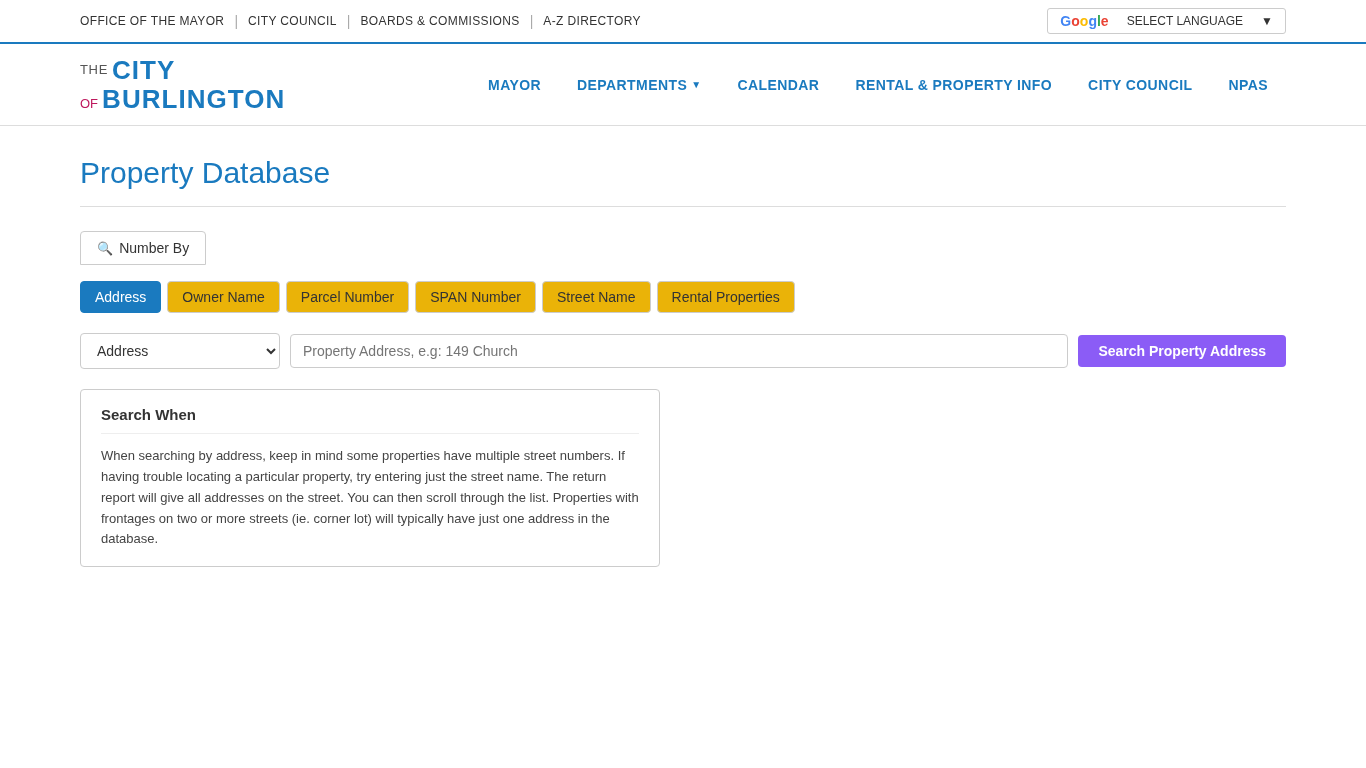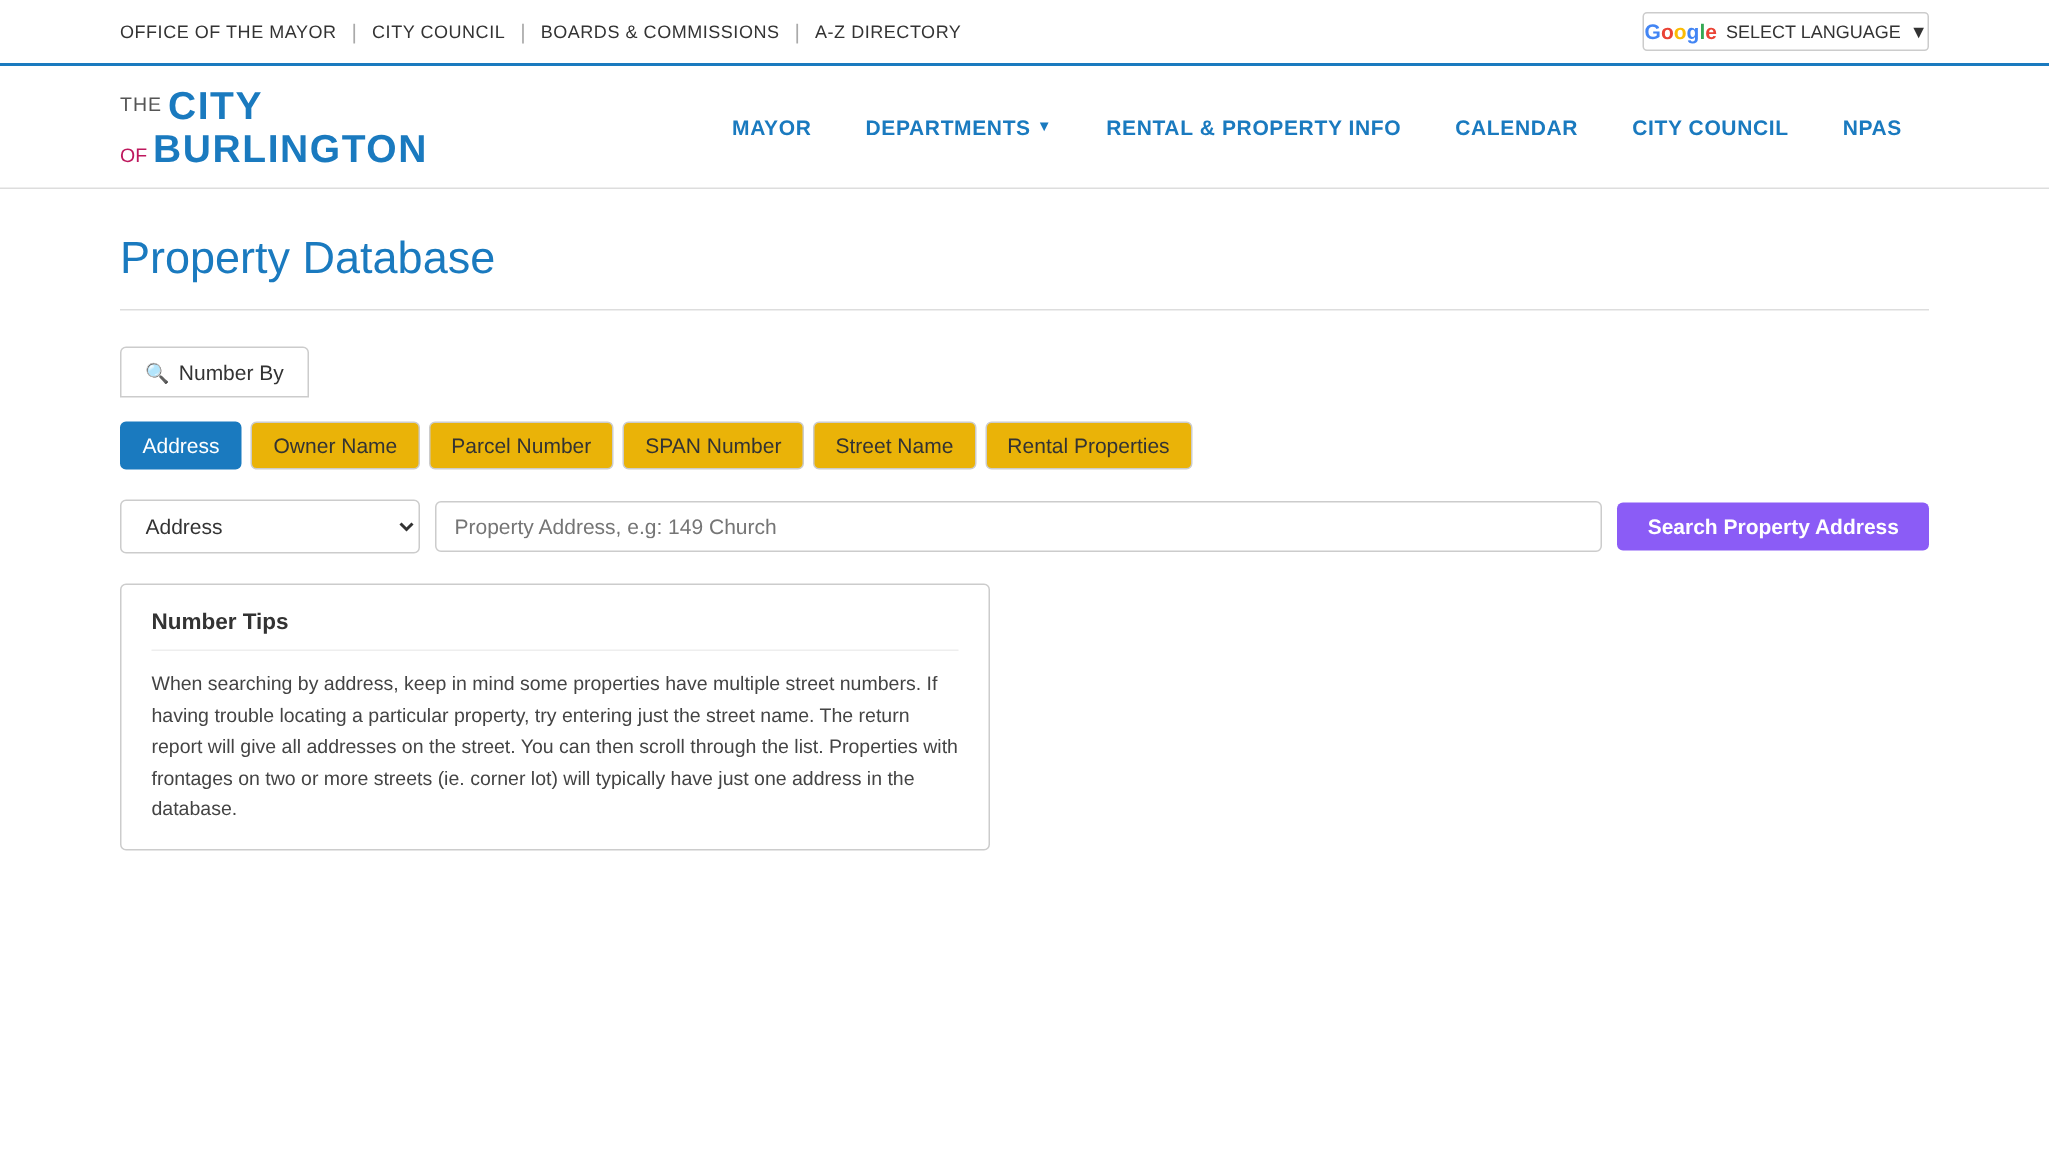--- a/index.html
+++ b/index.html
@@ -28,23 +28,23 @@
     }
     .top-nav .sep {
       margin: 0 10px;
       color: #aaa;
     }
     .lang-selector {
       display: flex;
       align-items: center;
       border: 1px solid #ccc;
       border-radius: 3px;
-      padding: 4px 0;
+      padding: 4px 12px;
       font-size: 12px;
-      gap: 6px;
+      gap: 18px;
       cursor: pointer;
     }
     .g-blue { color: #4285F4; }
     .g-red { color: #EA4335; }
     .g-yellow { color: #FBBC05; }
     .g-green { color: #34A853; }
 
     
     .main-nav {
       display: flex;
@@ -271,22 +271,22 @@
     </div>
   </a>
   <nav class="nav-links">
     <a href="#">MAYOR</a>
     <a href="#">
       <span class="departments">
         <span>DEPARTMENTS</span>
         <span style="font-size:10px;">▼</span>
       </span>
     </a>
+    <a href="#">CALENDAR</a>
     <a href="#">RENTAL &amp; PROPERTY INFO</a>
-    <a href="#">CALENDAR</a>
     <a href="#">CITY COUNCIL</a>
     <a href="#">NPAs</a>
   </nav>
 </div>
 
 <div class="page-content">
   <h1 class="page-title">Property Database</h1>
   <hr class="divider">
 
   
@@ -313,16 +313,16 @@
       <option>Parcel Number</option>
       <option>SPAN Number</option>
       <option>Street Name</option>
     </select>
     <input type="text" class="search-input" placeholder="Property Address, e.g: 149 Church" style="">
     <button class="search-btn">Search Property Address</button>
   </div>
 
   
   <div class="search-tips-box">
-    <div class="search-tips-title">Number Tips</div>
+    <div class="search-tips-title">Search When</div>
     <p class="search-tips-text">When searching by address, keep in mind some properties have multiple street numbers. If having trouble locating a particular property, try entering just the street name. The return report will give all addresses on the street. You can then scroll through the list. Properties with frontages on two or more streets (ie. corner lot) will typically have just one address in the database.</p>
   </div>
 </div>
 
 </body></html>

